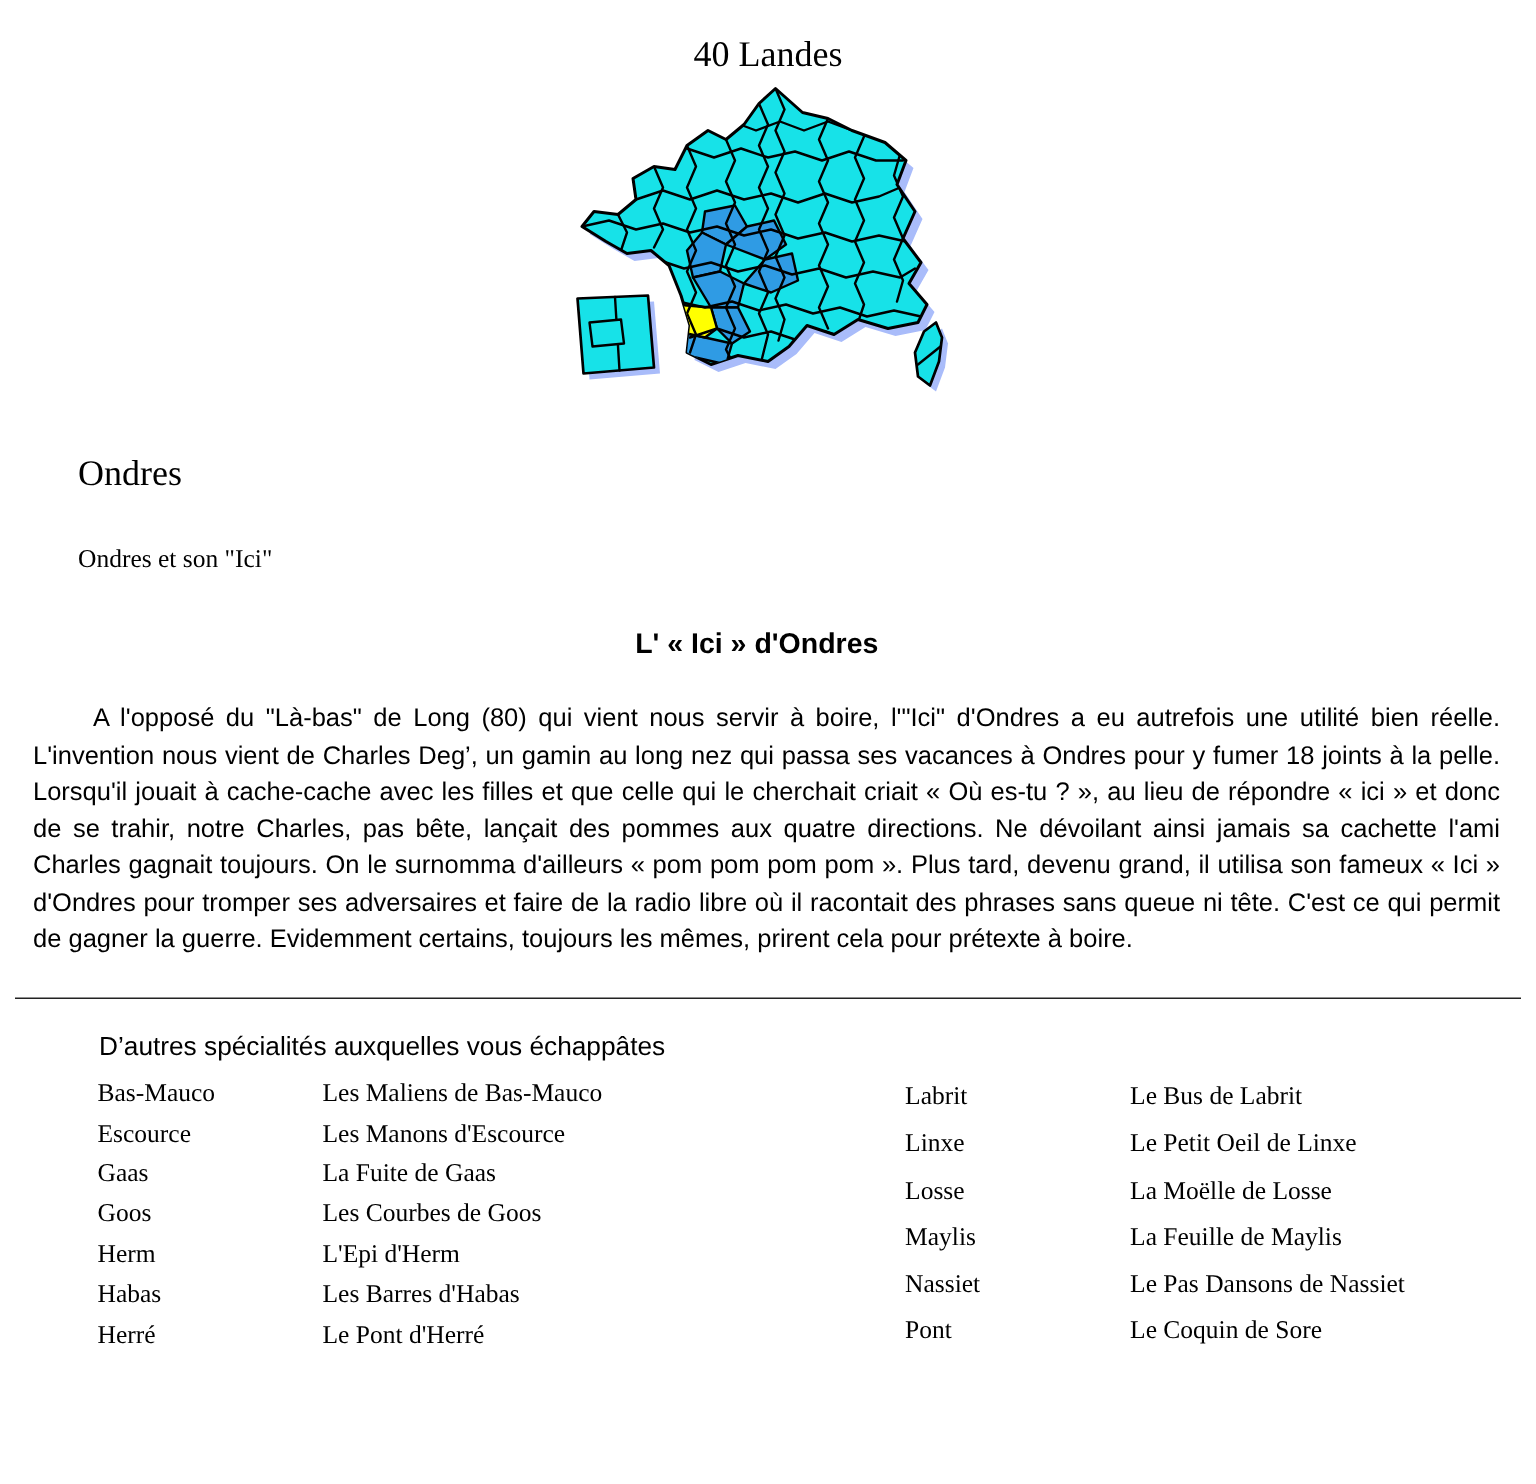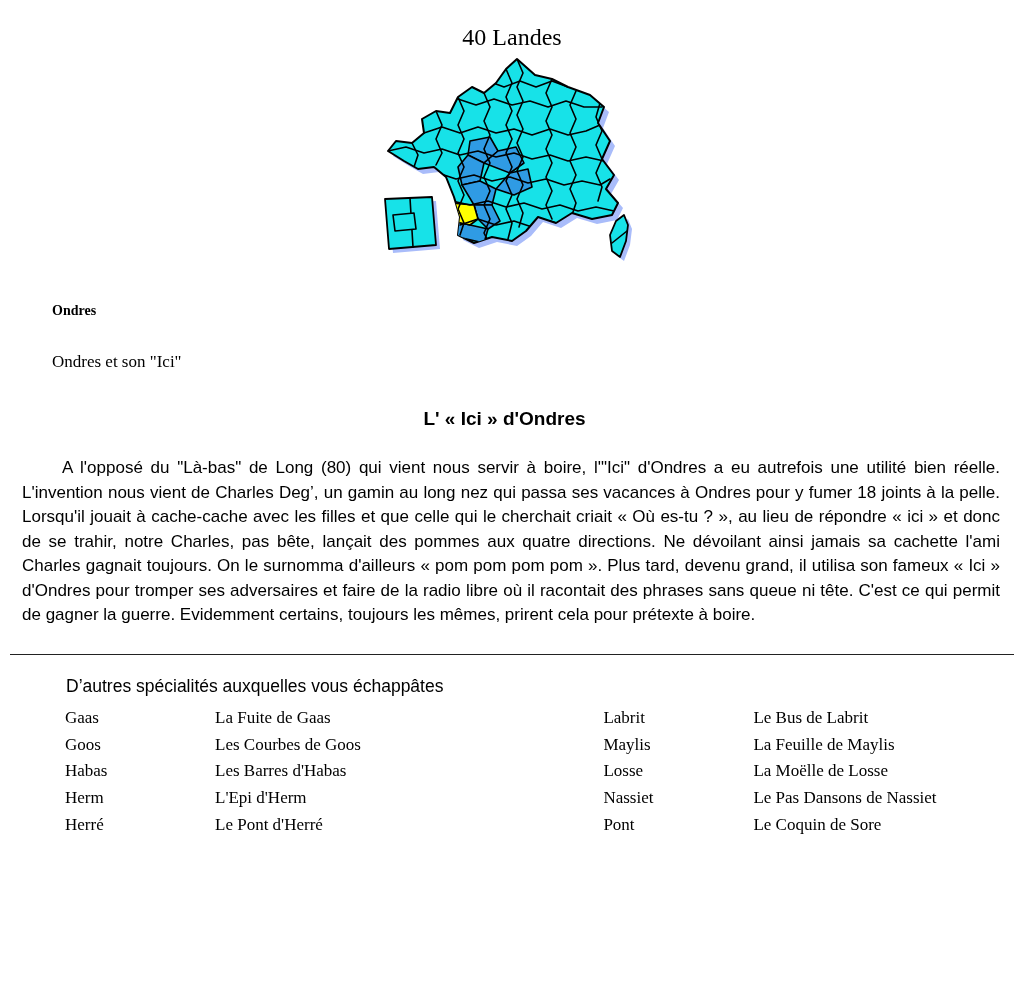--- a/index.html
+++ b/index.html
@@ -22,22 +22,22 @@
     height:218px;
     margin-top:2px;
   }
   .map-wrap svg{display:inline-block;transform:translateX(8px);}
   .dept{fill:var(--map-base);stroke:#000;stroke-width:2;stroke-linejoin:round;}
   .dept-blue{fill:var(--map-region);stroke:#000;stroke-width:1.6;stroke-linejoin:round;}
   .dept-yellow{fill:var(--map-selected);stroke:#000;stroke-width:1.6;stroke-linejoin:round;}
   .borders{fill:none;stroke:#000;stroke-width:1.6;stroke-linejoin:round;stroke-linecap:round;}
   .shadow{fill:var(--map-shadow);stroke:none;}
   .commune-heading{
-    font-size:14px;
-    font-weight:bold;
+    font-size:24px;
+    font-weight:normal;
     margin:30px 0 0 52px;
   }
   .commune-subtitle{
     font-size:17px;
     margin:33px 0 0 52px;
   }
   .article-heading{
     font-family:"Liberation Sans",sans-serif;
     font-size:19px;
     font-weight:bold;
@@ -156,54 +156,66 @@
 <p class="article-body">A l'opposé du "Là-bas" de Long (80) qui vient nous servir à boire, l'"Ici" d'Ondres a eu autrefois une utilité bien réelle. L'invention nous vient de Charles Deg’, un gamin au long nez qui passa ses vacances à Ondres pour y fumer 18 joints à la pelle. Lorsqu'il jouait à cache-cache avec les filles et que celle qui le cherchait criait « Où es-tu ? », au lieu de répondre « ici » et donc de se trahir, notre Charles, pas bête, lançait des pommes aux quatre directions. Ne dévoilant ainsi jamais sa cachette l'ami Charles gagnait toujours. On le surnomma d'ailleurs « pom pom pom pom ». Plus tard, devenu grand, il utilisa son fameux « Ici » d'Ondres pour tromper ses adversaires et faire de la radio libre où il racontait des phrases sans queue ni tête. C'est ce qui permit de gagner la guerre. Evidemment certains, toujours les mêmes, prirent cela pour prétexte à boire.</p>
 
 <hr class="divider">
 
 <div class="specialties-heading">D’autres spécialités auxquelles vous échappâtes</div>
 
 <div class="spec-columns">
   <table class="spec-table left">
     <tbody>
       <tr>
+          <td class="place">Bas-Mauco</td>
+          <td>Les Maliens de Bas-Mauco</td>
+        </tr>
+      <tr>
+          <td class="place">Escource</td>
+          <td>Les Manons d'Escource</td>
+        </tr>
+      <tr>
           <td class="place">Gaas</td>
           <td>La Fuite de Gaas</td>
         </tr>
       <tr>
           <td class="place">Goos</td>
           <td>Les Courbes de Goos</td>
         </tr>
       <tr>
+          <td class="place">Herm</td>
+          <td>L'Epi d'Herm</td>
+        </tr>
+      <tr>
           <td class="place">Habas</td>
           <td>Les Barres d'Habas</td>
-        </tr>
-      <tr>
-          <td class="place">Herm</td>
-          <td>L'Epi d'Herm</td>
         </tr>
       <tr>
           <td class="place">Herré</td>
           <td>Le Pont d'Herré</td>
         </tr>
     </tbody>
   </table>
   <table class="spec-table right">
     <tbody>
       <tr>
           <td class="place">Labrit</td>
           <td>Le Bus de Labrit</td>
         </tr>
       <tr>
+          <td class="place">Linxe</td>
+          <td>Le Petit Oeil de Linxe</td>
+        </tr>
+      <tr>
+          <td class="place">Losse</td>
+          <td>La Moëlle de Losse</td>
+        </tr>
+      <tr>
           <td class="place">Maylis</td>
           <td>La Feuille de Maylis</td>
-        </tr>
-      <tr>
-          <td class="place">Losse</td>
-          <td>La Moëlle de Losse</td>
         </tr>
       <tr>
           <td class="place">Nassiet</td>
           <td>Le Pas Dansons de Nassiet</td>
         </tr>
       <tr>
           <td class="place">Pont</td>
           <td>Le Coquin de Sore</td>
         </tr>
     </tbody>

